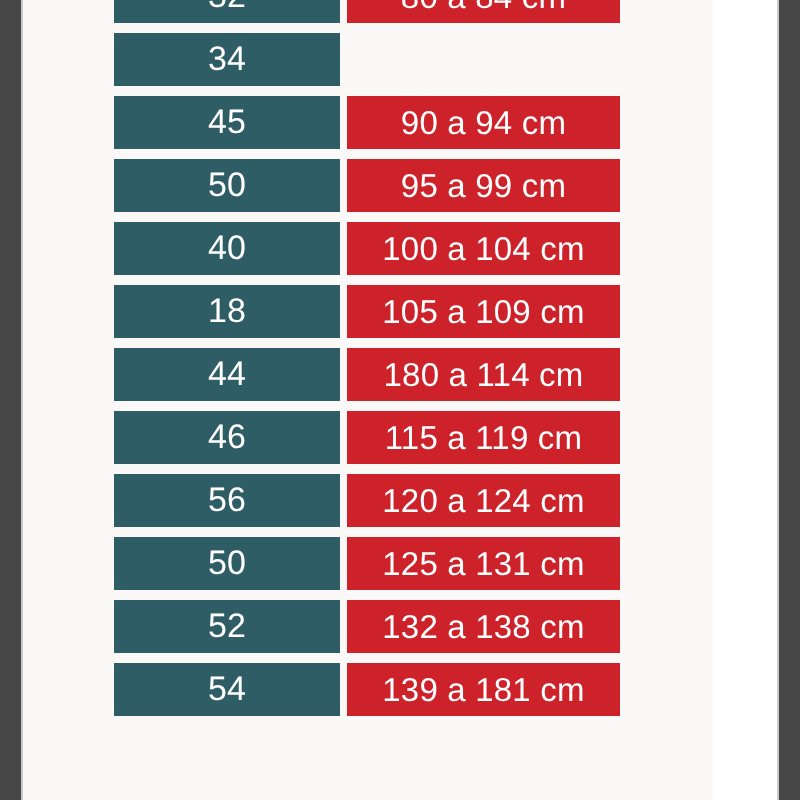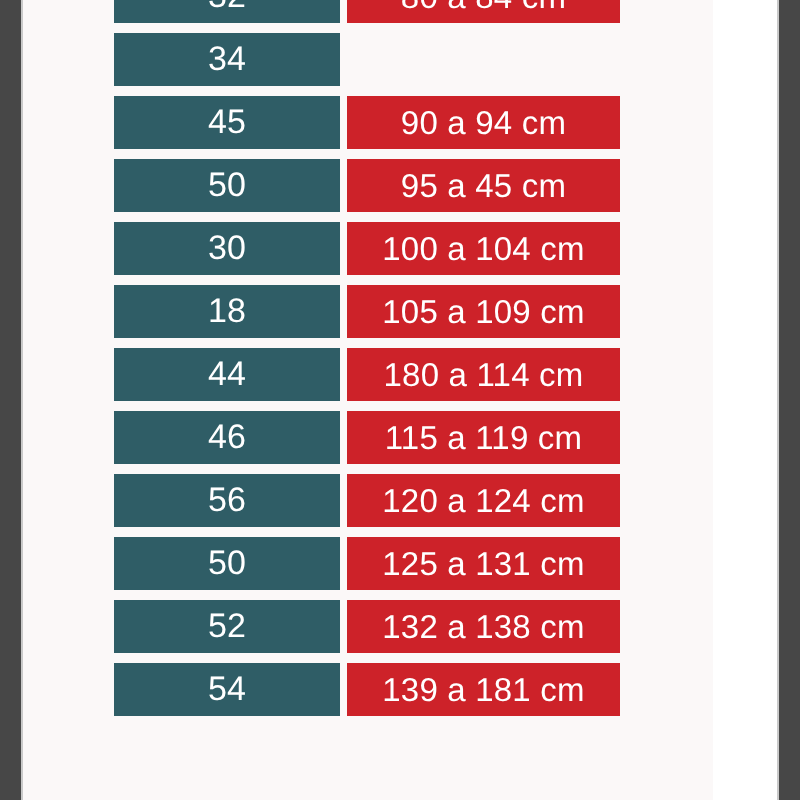--- a/index.html
+++ b/index.html
@@ -124,25 +124,25 @@
           <div class="cell size">34</div>
         </div>
 
         <div class="size-row">
           <div class="cell size">45</div>
           <div class="cell chest">90 a 94 cm</div>
         </div>
 
         <div class="size-row">
           <div class="cell size">50</div>
-          <div class="cell chest">95 a 45 cm</div>
+          <div class="cell chest">95 a 99 cm</div>
         </div>
 
         <div class="size-row">
-          <div class="cell size">30</div>
+          <div class="cell size">40</div>
           <div class="cell chest">100 a 104 cm</div>
         </div>
 
         <div class="size-row">
           <div class="cell size">18</div>
           <div class="cell chest">105 a 109 cm</div>
         </div>
 
         <div class="size-row">
           <div class="cell size">44</div>

